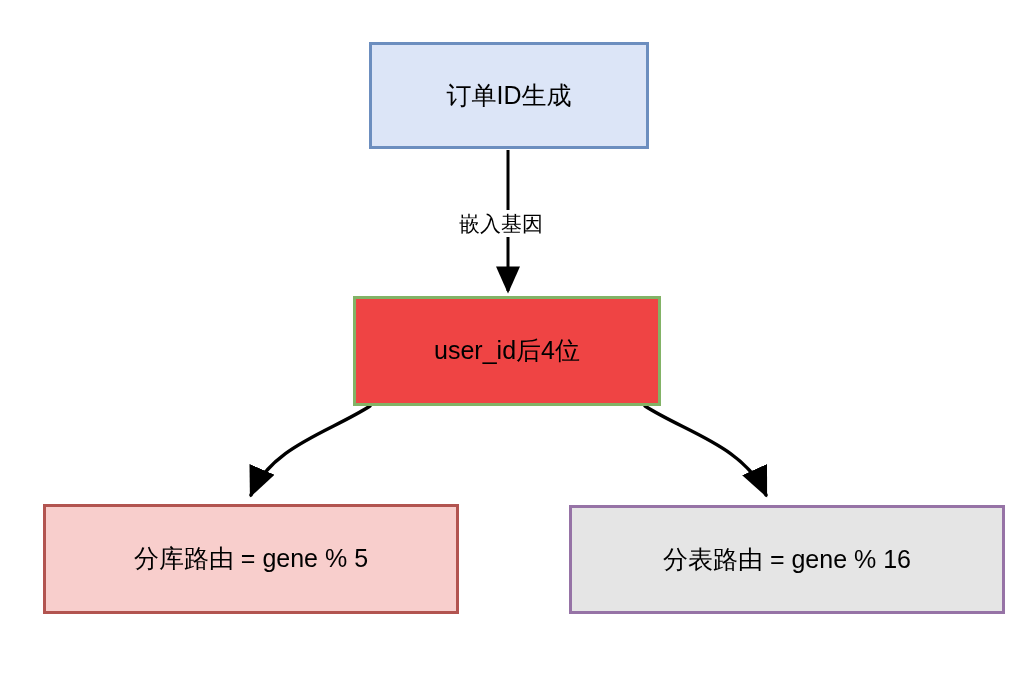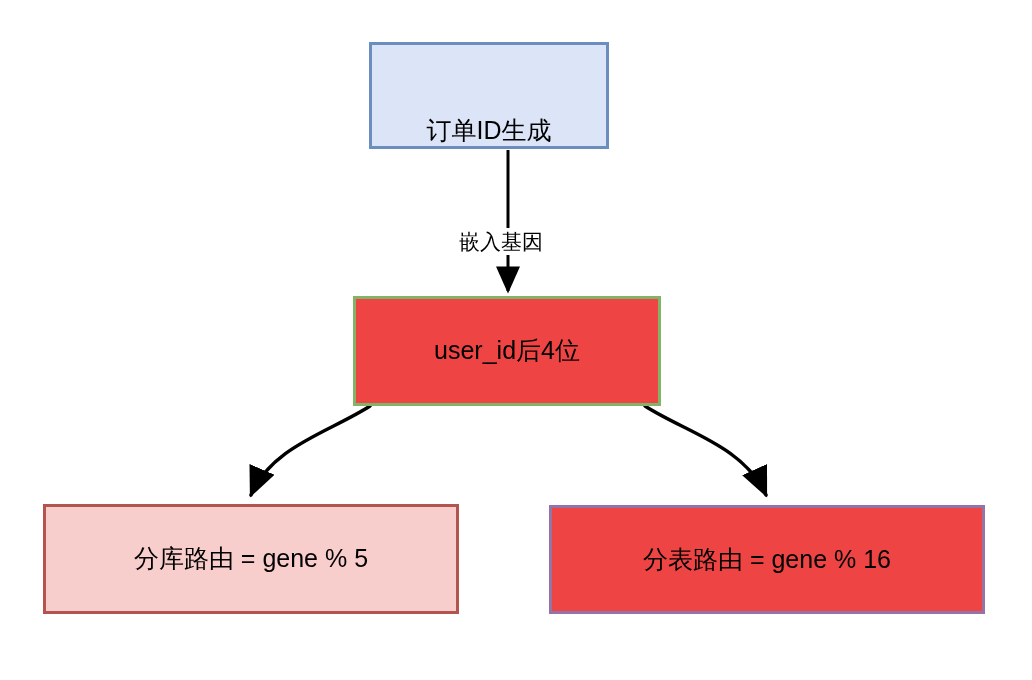--- a/index.html
+++ b/index.html
@@ -31,26 +31,25 @@
     line-height: 1.25;
     z-index: 3;
   }
   .node-label {
     display: block;
     white-space: nowrap;
   }
   #node-order-id {
     left: 369px;
     top: 42px;
-    width: 240px;
+    width: 280px;
     height: 107px;
     background: #dce5f7;
     border: 3px solid #6c8ebf;
     font-size: 25px;
-    align-items: flex-end;
   }
   #node-user-id-gene {
     left: 353px;
     top: 296px;
     width: 308px;
     height: 110px;
     background: #d5e8d4;
     border: 3px solid #82b366;
     font-size: 25px;
   }
@@ -87,21 +86,21 @@
     z-index: 4;
     background: #ffffff;
     color: #000000;
     font-size: 21px;
     line-height: 1;
     padding: 3px 4px;
     white-space: nowrap;
   }
   #edge-label-embed-gene {
     left: 455px;
-    top: 228px;
+    top: 210px;
   }
   
   #watermark {
     position: absolute;
     right: 18px;
     bottom: 12px;
     z-index: 5;
     color: #d2d2d2;
     font-size: 24px;
     letter-spacing: 1px;
@@ -139,20 +138,20 @@
   </div>
 
   <div class="node" id="node-user-id-gene" style="background: #ef4444; border-color: rgb(130, 179, 102);">
     <span class="node-label">user_id后4位</span>
   </div>
 
   <div class="node" id="node-db-route" style="background: rgb(248, 206, 204); border-color: rgb(178, 84, 80);">
     <span class="node-label">分库路由 = gene % 5</span>
   </div>
 
-  <div class="node" id="node-table-route" style="background: #ef4444; border-color: rgb(150, 115, 166);">
+  <div class="node" id="node-table-route" style="background: #e5e5e5; border-color: rgb(150, 115, 166); margin-left: 20px;">
     <span class="node-label">分表路由 = gene % 16</span>
   </div>
 
   <div class="edge-label" id="edge-label-embed-gene">嵌入基因</div>
 
 
 </div>
 
 </body></html>

